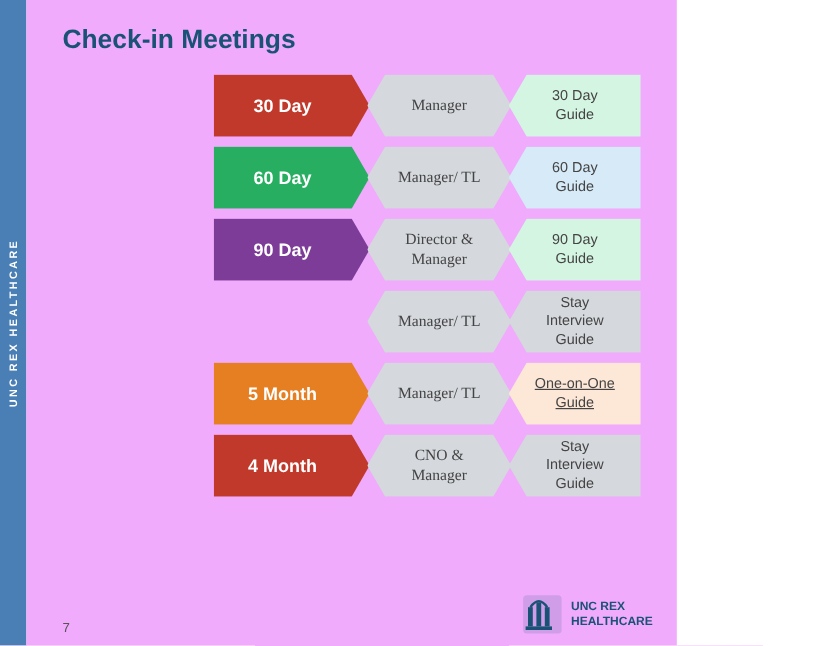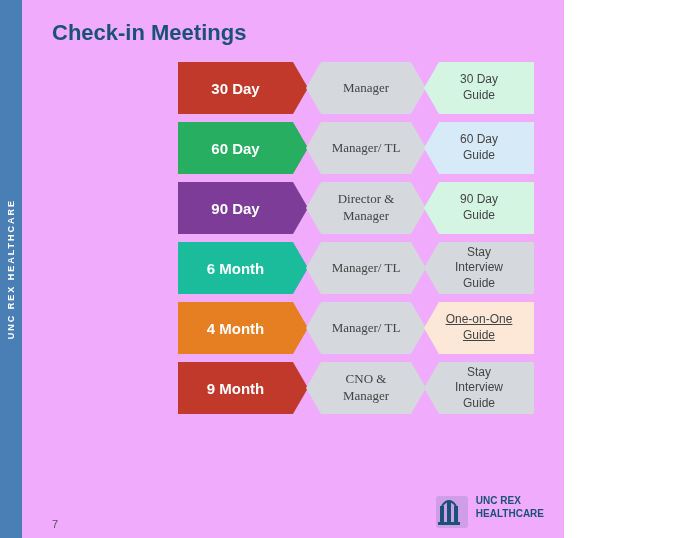--- a/index.html
+++ b/index.html
@@ -129,21 +129,21 @@
       font-size: 11px;
       color: #555;
     }
 
     
     .logo-area {
       position: absolute;
       bottom: 8px;
       right: 20px;
       display: flex;
-      align-items: flex-start;
+      align-items: center;
       gap: 6px;
     }
 
     .logo-icon {
       width: 36px;
       height: 36px;
     }
 
     .logo-text {
       display: flex;
@@ -179,34 +179,33 @@
 Guide</div>
       </div>
       <div class="arrow-row">
         <div class="arrow-box arrow-first color-purple">90 Day</div>
         <div class="arrow-box arrow-mid color-lgray" style="white-space: pre-line; line-height: 1.3;">Director &amp;
 Manager</div>
         <div class="arrow-box arrow-last color-lgreen" style="white-space: pre-line; line-height: 1.3;">90 Day
 Guide</div>
       </div>
       <div class="arrow-row">
-        <div class="arrow-box arrow-first color-teal">6 Month</div>
         <div class="arrow-box arrow-mid color-lgray" style="white-space: pre-line; line-height: 1.3;">Manager/ TL</div>
         <div class="arrow-box arrow-last color-lgray" style="white-space: pre-line; line-height: 1.3;">Stay
 Interview
 Guide</div>
       </div>
       <div class="arrow-row">
-        <div class="arrow-box arrow-first color-orange">4 Month</div>
+        <div class="arrow-box arrow-first color-orange">5 Month</div>
         <div class="arrow-box arrow-mid color-lgray" style="white-space: pre-line; line-height: 1.3;">Manager/ TL</div>
         <div class="arrow-box arrow-last color-lpink" style="white-space: pre-line; line-height: 1.3; text-decoration: underline;">One-on-One
 Guide</div>
       </div>
       <div class="arrow-row">
-        <div class="arrow-box arrow-first color-red2">9 Month</div>
+        <div class="arrow-box arrow-first color-red2">4 Month</div>
         <div class="arrow-box arrow-mid color-lgray" style="white-space: pre-line; line-height: 1.3;">CNO &amp;
 Manager</div>
         <div class="arrow-box arrow-last color-lgray" style="white-space: pre-line; line-height: 1.3;">Stay
 Interview
 Guide</div>
       </div>
     </div>
 
   <div class="page-num">7</div>
 

